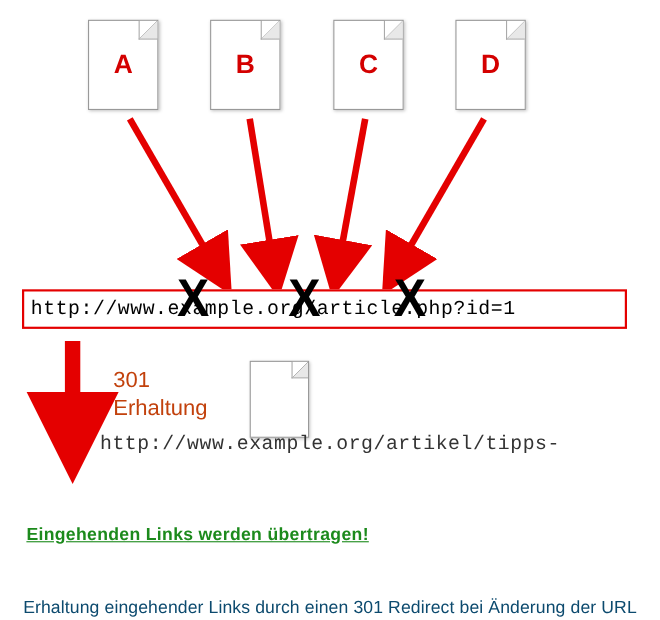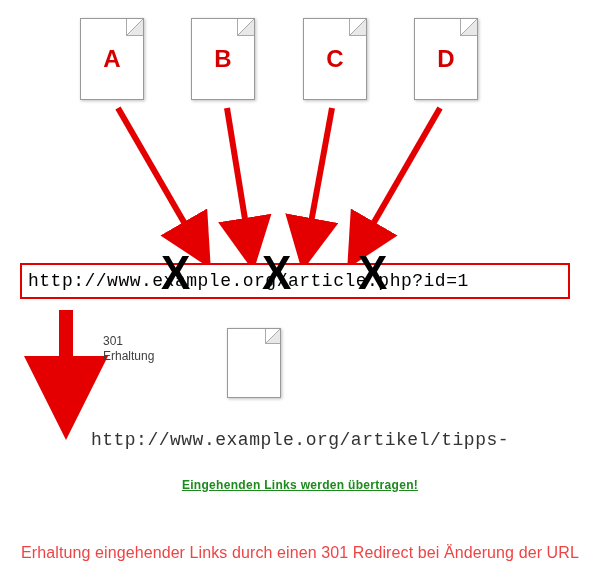--- a/index.html
+++ b/index.html
@@ -2,26 +2,26 @@
 <html><head>
 <meta charset="utf-8">
 <style>
 html,body{margin:0;padding:0;width:600px;height:564px;background:#fff;font-family:Verdana,Arial,sans-serif;overflow:hidden}
 .stage{position:relative;width:600px;height:564px}
 .doc{position:absolute;width:62px;height:80px;background:#fff;border:1px solid #999;box-shadow:1px 1px 3px rgba(0,0,0,.25)}
 .doc::before{content:"";position:absolute;top:0;right:0;width:16px;height:16px;background:linear-gradient(135deg,#fff 0 48%,#aaa 50%,#e8e8e8 52% 100%);border-left:1px solid #aaa;border-bottom:1px solid #aaa}
 .doc .letter{position:absolute;left:0;right:0;top:26px;text-align:center;font-weight:bold;font-family:Arial,sans-serif;font-size:24px;color:#d40000}
 .url-box{position:absolute;left:20px;top:263px;width:534px;height:32px;border:2px solid #e40000;background:#fff;font-family:"Courier New",monospace;font-size:18px;color:#000000;line-height:32px;padding:0 6px;letter-spacing:.5px;white-space:nowrap;overflow:hidden}
 .xmark{position:absolute;font-family:Arial,sans-serif;font-weight:bold;font-size:44px;color:#000;transform:scaleY(1.1)}
-.arrowlabel{position:absolute;color:#404040;font-family:Verdana,Arial,sans-serif;font-size:12px;line-height:1.25}
+.arrowlabel{position:absolute;color:#c2410c;font-family:Verdana,Arial,sans-serif;font-size:20px;line-height:1.25}
 .doc2{position:absolute;left:227px;top:328px;width:52px;height:68px;background:#fff;border:1px solid #999;box-shadow:1px 1px 3px rgba(0,0,0,.25)}
 .doc2::before{content:"";position:absolute;top:0;right:0;width:14px;height:14px;background:linear-gradient(135deg,#fff 0 48%,#aaa 50%,#e8e8e8 52% 100%);border-left:1px solid #aaa;border-bottom:1px solid #aaa}
-.url2{position:absolute;left:0;width:600px;top:428px;text-align:center;font-family:"Courier New",monospace;font-size:18px;color:#333;line-height:1.35;letter-spacing:.5px}
-.greenline{position:absolute;left:24px;top:478px;width:552px;text-align:center;color:#1c8a1c;font-family:Verdana,Arial,sans-serif;font-weight:bold;font-size:12px;text-decoration:underline;letter-spacing:.3px}
-.caption{position:absolute;left:0;width:600px;top:544px;text-align:center;font-family:"Helvetica Neue",Arial,sans-serif;font-size:16px;color:#ef4444;letter-spacing:.1px}
+.url2{position:absolute;left:0;width:600px;top:392px;text-align:center;font-family:"Courier New",monospace;font-size:18px;color:#333;line-height:1.35;letter-spacing:.5px}
+.greenline{position:absolute;left:24px;top:478px;width:552px;color:#1c8a1c;font-family:Verdana,Arial,sans-serif;font-weight:bold;font-size:16px;text-decoration:underline;letter-spacing:.3px}
+.caption{position:absolute;left:0;width:600px;top:544px;text-align:center;font-family:"Helvetica Neue",Arial,sans-serif;font-size:16px;color:#0c4a6e;letter-spacing:.1px}
 svg.arrows{position:absolute;left:0;top:0;width:600px;height:564px;pointer-events:none}
 </style>
 </head>
 <body>
 <div class="stage">
 
 <div class="doc" style="left:80px;top:18px">
       <div class="letter">A</div>
     </div>
 <div class="doc" style="left:191px;top:18px">

